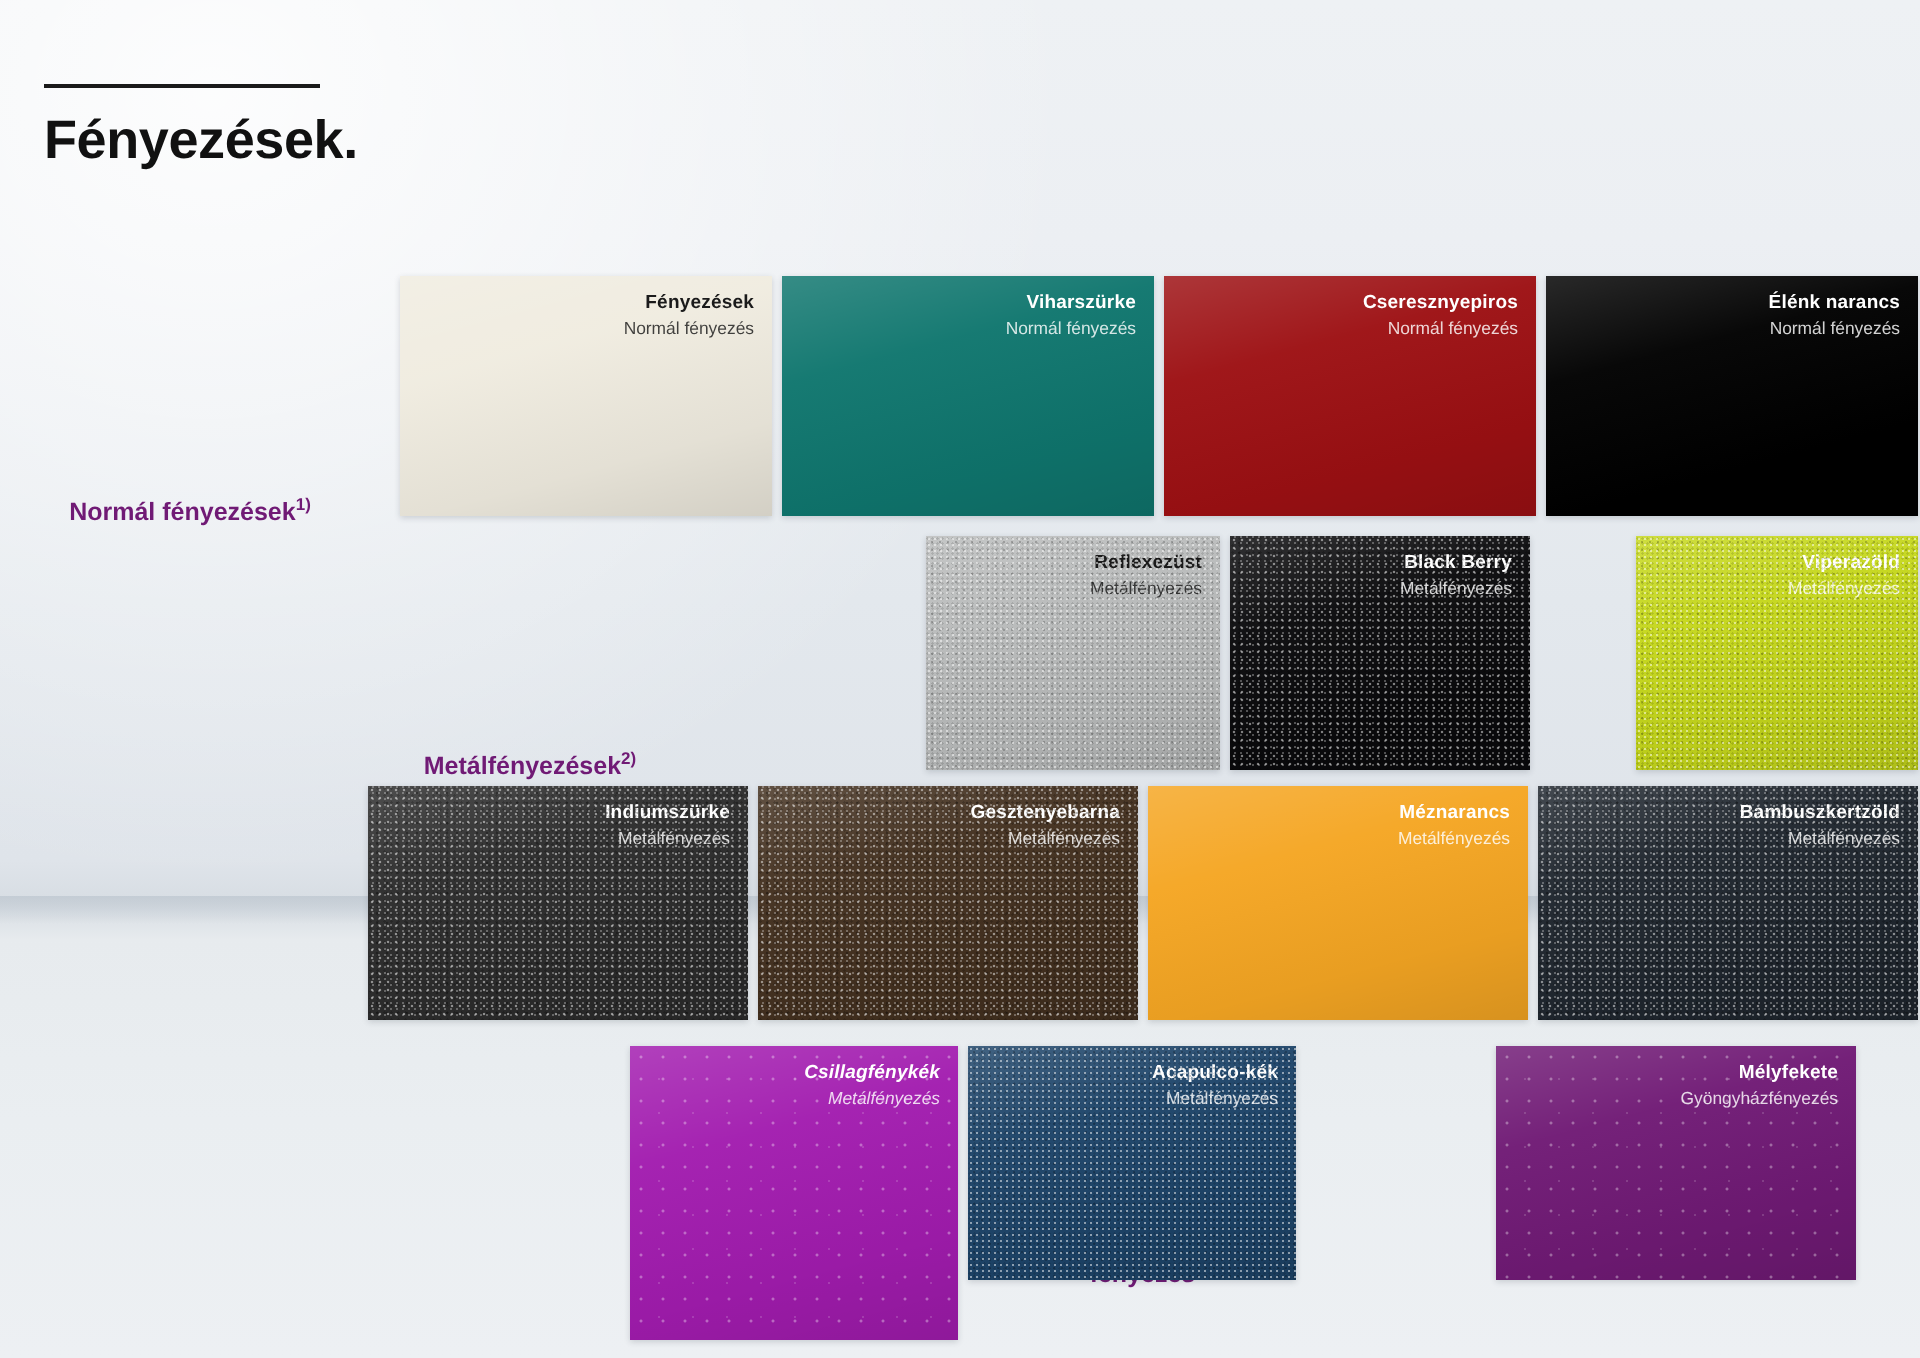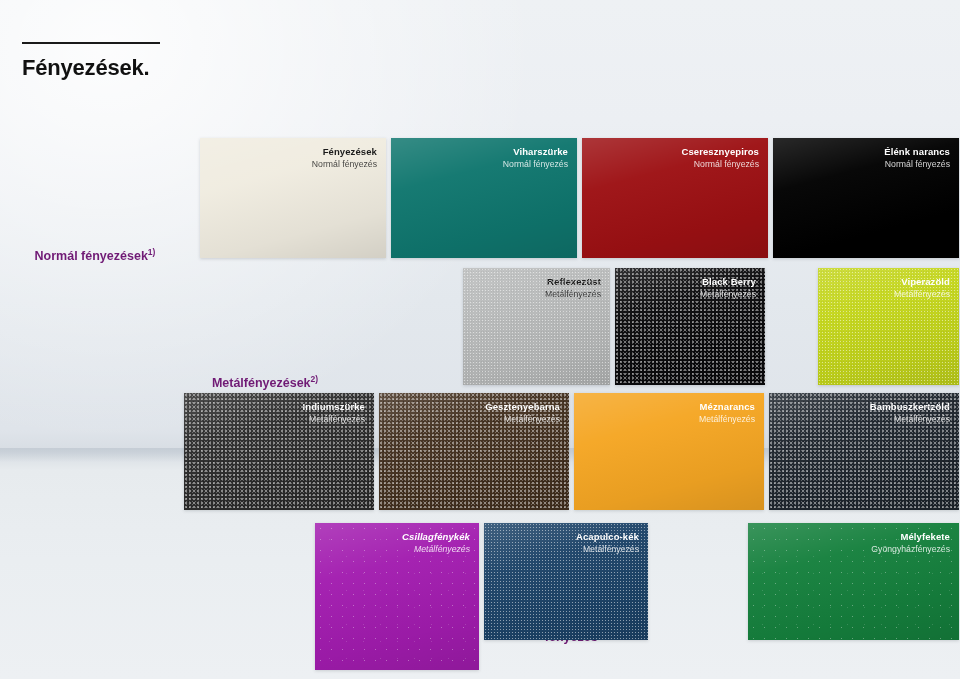--- a/index.html
+++ b/index.html
@@ -33,21 +33,21 @@
   #stage::after{
     content:"";
     position:absolute; left:-10%; top:-20%; width:70%; height:90%;
     background:radial-gradient(ellipse at 30% 30%, rgba(255,255,255,.85), rgba(255,255,255,0) 65%);
     pointer-events:none;
   }
 
   
   .header{ position:absolute; left:22px; top:42px; }
   .rule{ width:138px; height:2px; background:#1a1a1a; margin-bottom:11px; }
-  .title{ font-size:22px; font-weight:bold; color:#111; letter-spacing:-.2px; }
+  .title{ font-size:27px; font-weight:bold; color:#111; letter-spacing:-.2px; }
 
   
   .caption{
     position:absolute;
     font-size:12.5px; font-weight:bold; color:#701a75;
     text-align:center; line-height:1.28; white-space:pre-line;
   }
   .caption sup{ font-size:8.5px; vertical-align:super; font-weight:bold; }
   #cap-normal { left:0px;   top:247px;  width:190px; }
   #cap-metal  { left:170px; top:374px;  width:190px; }
@@ -203,20 +203,20 @@
         <span class="fn">Metálfényezés</span>
       </div>
     </div>
     <div class="swatch tex-fine" style="left: 484px; top: 523px; width: 164px; height: 117px; background: rgb(29, 68, 105);">
       <div class="gloss"></div>
       <div class="lbl" style="color: rgb(255, 255, 255);">
         <span class="nm">Acapulco-kék</span>
         <span class="fn">Metálfényezés</span>
       </div>
     </div>
-    <div class="swatch tex-pearl" style="left: 748px; top: 523px; width: 211px; height: 117px; background: #15803d;">
+    <div class="swatch tex-pearl" style="left: 748px; top: 523px; width: 180px; height: 117px; background: #701a75;">
       <div class="gloss"></div>
       <div class="lbl" style="color: rgb(255, 255, 255);">
         <span class="nm">Mélyfekete</span>
         <span class="fn">Gyöngyházfényezés</span>
       </div>
     </div>
   </div>
 
 </body></html>

